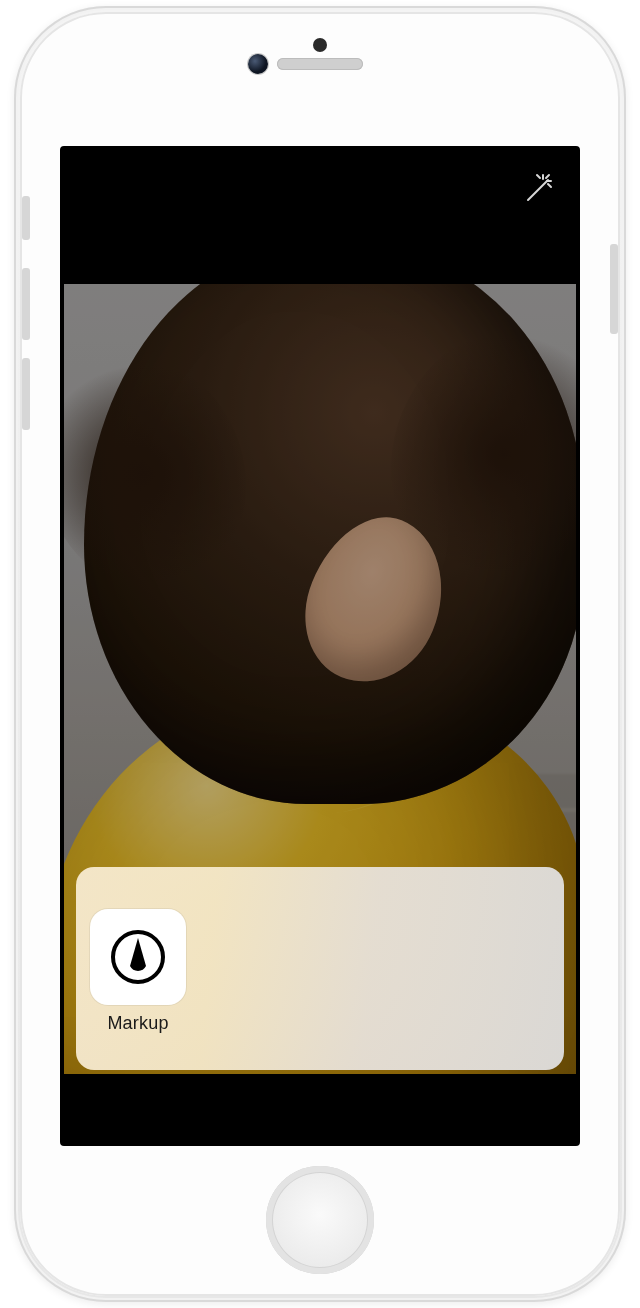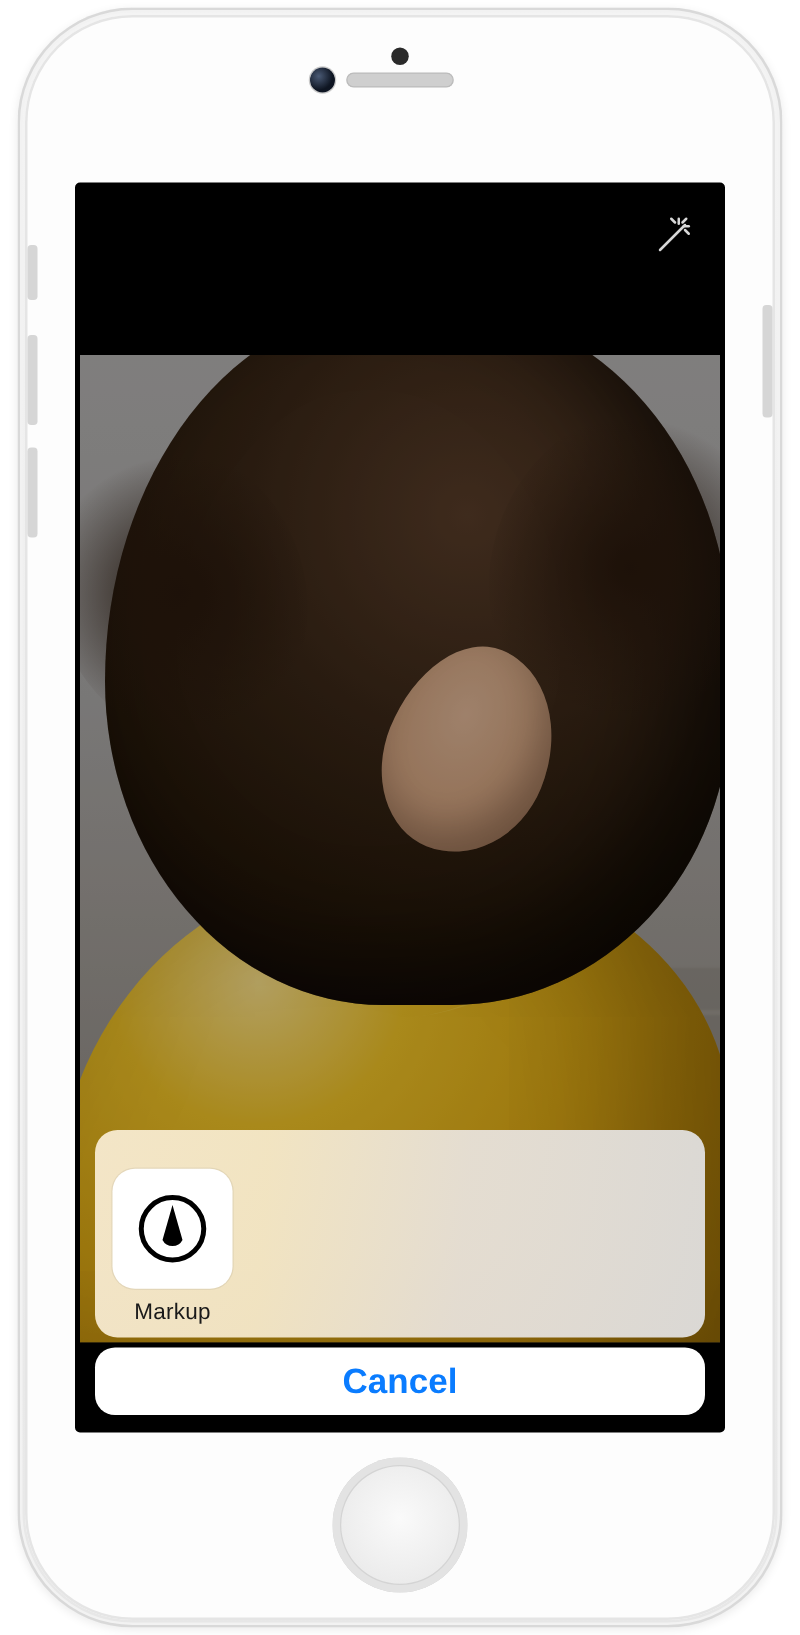--- a/index.html
+++ b/index.html
@@ -186,29 +186,29 @@
     position:absolute;
     left:0; right:0;
     top: 924px; height: 76px;
     background:#000;
   }
 
   
   .sheet {
     position: absolute;
     left: 12px; right: 12px; bottom: 72px;
-    height: 166px;
+    height: 203px;
     border-radius: 18px;
     background: linear-gradient(95deg,
       rgba(250,238,214,.92) 0%,
       rgba(248,236,208,.92) 28%,
       rgba(234,229,225,.92) 60%,
       rgba(228,228,230,.92) 100%);
     display: flex;
-    align-items: flex-end;
+    align-items: center;
     padding: 16px 14px 10px 14px;
     gap: 40px;
   }
   .sheet-item { width: 96px; text-align: center; }
   .sheet-item .tile {
     width: 96px; height: 96px;
     border-radius: 18px;
     display: flex; align-items: center; justify-content: center;
     margin-bottom: 8px;
   }
@@ -293,18 +293,15 @@
             <circle cx="31" cy="31" r="25" fill="none" stroke="#000" stroke-width="4"></circle>
             <path d="M31 12 L23 40 A9 9 0 0 0 39 40 Z" fill="#000"></path>
           </svg>
         </div>
         <div class="label">Markup</div>
       </div>
 
 
     </div>
 
-    <div class="cancel">
-      <span>Cancel</span>
-    </div>
 
   </div>
 </div>
 
 </body></html>

